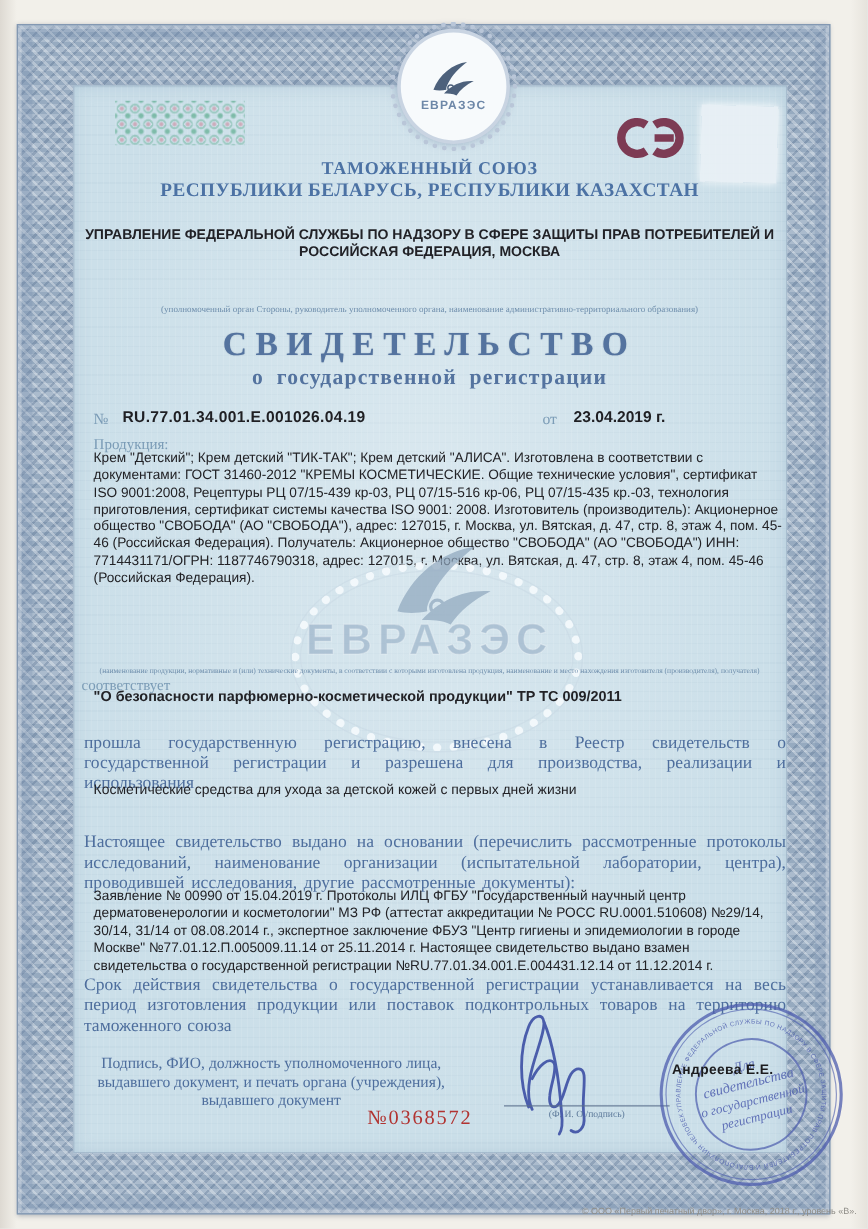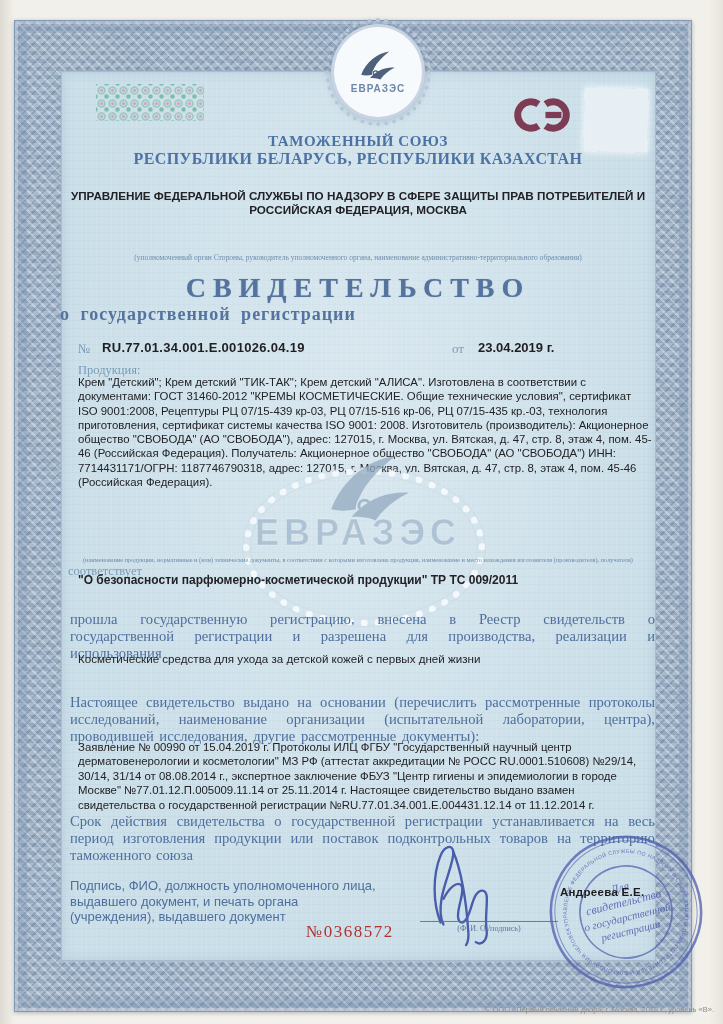--- a/index.html
+++ b/index.html
@@ -44,21 +44,21 @@
     font-family:"Liberation Serif",serif;font-weight:bold;color:#4c72a4;}
   .union .u1{font-size:15px;line-height:18px;letter-spacing:.6px;}
   .union .u2{font-size:16px;line-height:18px;letter-spacing:.4px;}
   .auth{left:60px;top:189px;width:596px;text-align:center;color:#212126;
     font-size:11.7px;font-weight:bold;line-height:13.6px;}
   .cap{font-family:"Liberation Serif",serif;color:rgba(92,126,160,.85);text-align:center;}
   .cap1{left:60px;top:253px;width:596px;font-size:7.5px;}
 
   .title{left:60px;top:272px;width:596px;text-align:center;font-family:"Liberation Serif",serif;
     font-weight:bold;font-size:28px;letter-spacing:7px;color:#54739f;text-shadow:0 0 1px rgba(60,85,120,.4);}
-  .subtitle{left:60px;top:304px;width:596px;font-family:"Liberation Serif",serif;
+  .subtitle{left:60px;top:304px;width:596px;text-align:center;font-family:"Liberation Serif",serif;
     font-weight:bold;font-size:18px;letter-spacing:1px;word-spacing:5px;color:#54739f;}
 
   .faint{font-family:"Liberation Serif",serif;color:rgba(108,143,173,.85);}
   .numlbl{left:78px;top:341px;font-size:13px;}
   .numval{left:102px;top:340px;font-size:13px;font-weight:bold;color:#1f1f23;letter-spacing:.3px;}
   .datelbl{left:452px;top:341px;font-size:13px;}
   .dateval{left:478px;top:340px;font-size:13px;font-weight:bold;color:#1f1f23;}
 
   .prodlbl{left:78px;top:363px;font-size:12.5px;}
   .blacktxt{color:#222226;}
@@ -75,22 +75,22 @@
   .cap2{left:62px;top:556px;width:592px;font-size:6.3px;}
   .conflbl{left:68px;top:564px;font-size:12.5px;text-align:right;}
   .regtxt{left:78px;top:573px;width:574px;font-size:12px;font-weight:600;}
 
   .bluep{font-family:"Liberation Serif",serif;color:#4e6e9d;text-align:justify;}
   .regstate{left:70px;top:611px;width:585px;font-size:14.6px;line-height:17.2px;word-spacing:4px;}
   .purpose{left:78px;top:652px;width:574px;font-size:11.6px;}
   .basisintro{left:70px;top:694px;width:585px;font-size:14.6px;line-height:17.2px;word-spacing:2px;}
   .basisdocs{left:78px;top:740px;width:574px;font-size:11.4px;line-height:14.4px;}
   .validity{left:70px;top:813px;width:585px;font-size:14.6px;line-height:17.2px;word-spacing:1px;}
-  .sigcap{left:70px;top:878px;width:312px;font-family:Liberation Sans, sans-serif;color:#4e6e9d;
-    font-size:13px;line-height:15.6px;}
+  .sigcap{left:70px;top:878px;width:312px;font-family:Liberation Serif, serif;color:#4e6e9d;
+    font-size:13px;line-height:15.6px;text-align:center;}
   .serial{left:306px;top:922px;font-family:"Liberation Serif",serif;font-size:17px;
     color:#b13331;letter-spacing:1.5px;}
   .sigline{left:420px;top:921px;width:138px;border-top:1px solid rgba(90,110,140,.85);}
   .siglinecap{left:420px;top:924px;width:138px;text-align:center;font-family:"Liberation Serif",serif;
     font-size:8px;color:rgba(80,110,145,.9);}
   .sig{left:410px;top:838px;width:118px;height:110px;}
   .stamp{left:545px;top:831px;width:162px;height:162px;opacity:.88;}
   .official{left:560px;top:886px;font-size:11.5px;font-weight:600;color:#1c1c1e;letter-spacing:.3px;}
   .printnote{left:300px;top:1005px;width:414px;text-align:right;font-size:7.5px;color:#8e8c86;}
 </style>

